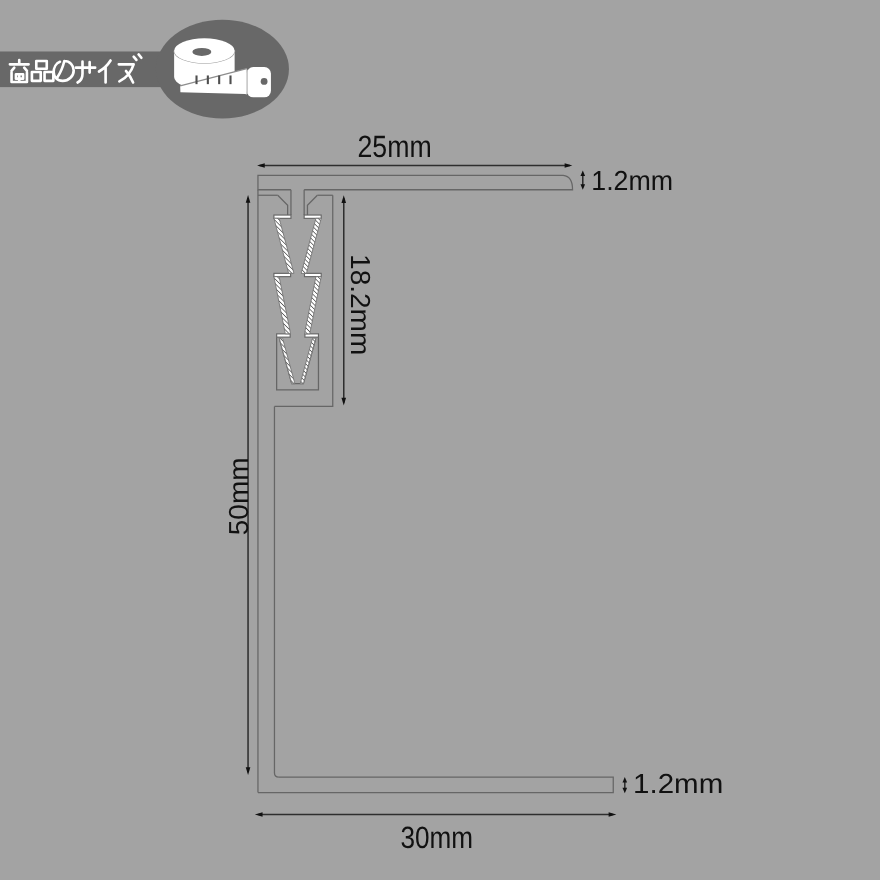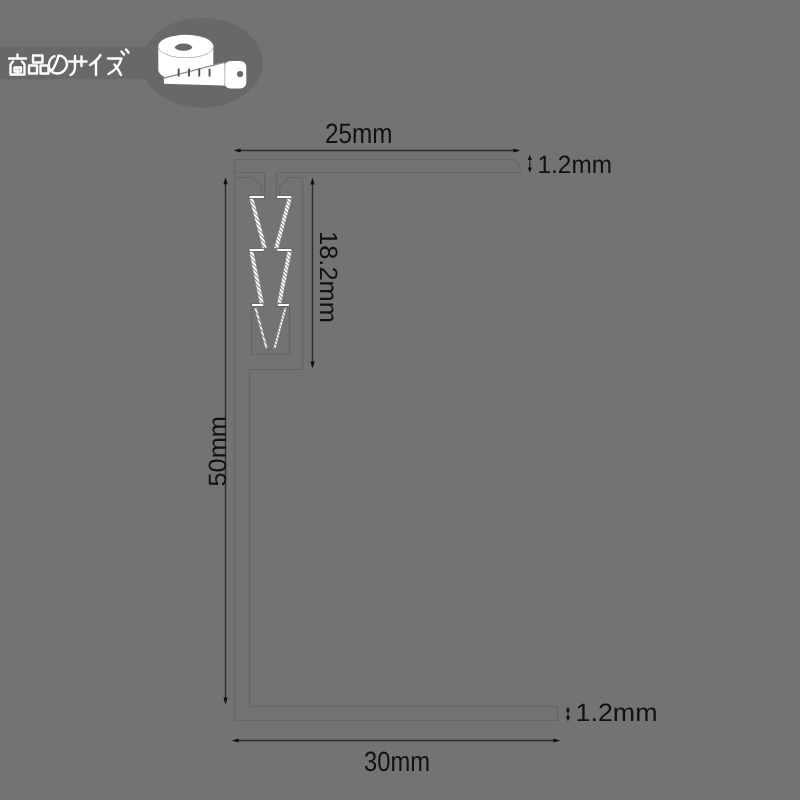--- a/index.html
+++ b/index.html
@@ -1,16 +1,16 @@
 <!DOCTYPE html>
 <html><head>
 <meta charset="utf-8">
 <style>
   html,body{margin:0;padding:0;background:#ffffff;}
-  .page{position:relative;width:800px;height:800px;background:#737373;overflow:hidden;
+  .page{position:relative;width:800px;height:800px;background:#a3a3a3;overflow:hidden;
         font-family:"Liberation Sans", sans-serif;}
 </style>
 </head>
 <body>
 <div class="page">
 <svg width="800" height="800" viewBox="0 0 800 800" xmlns="http://www.w3.org/2000/svg">
 <defs>
   <pattern id="hatch" width="2.9" height="2.9" patternUnits="userSpaceOnUse" patternTransform="rotate(-45)">
     <rect width="2.9" height="2.9" fill="#ffffff"></rect>
     <line x1="0" y1="0" x2="0" y2="2.9" stroke="#484848" stroke-width="1.3"></line>

